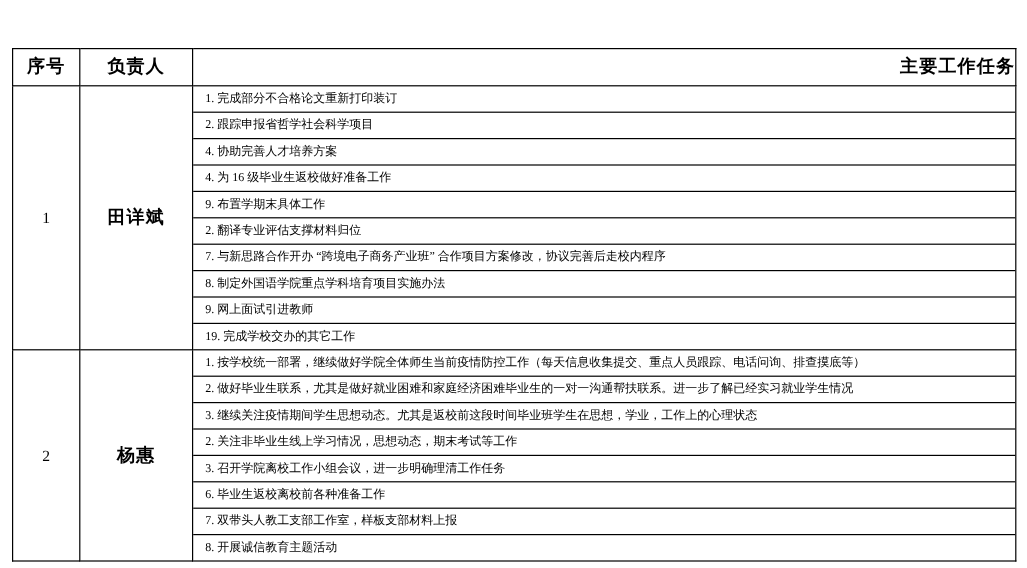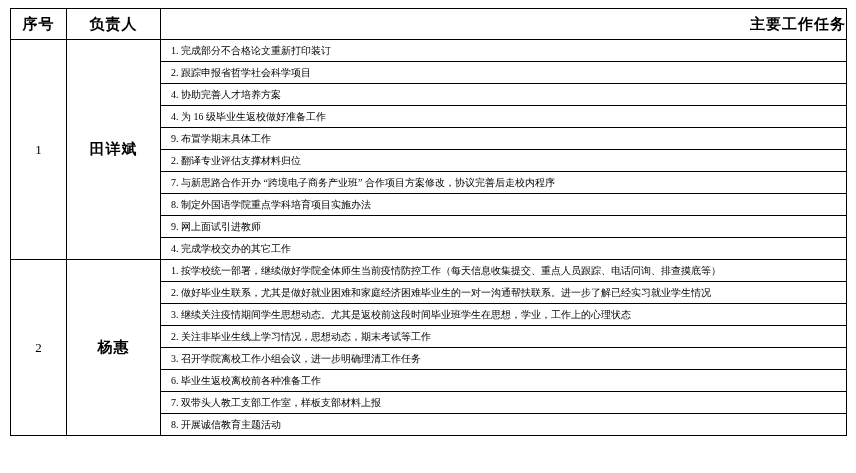--- a/index.html
+++ b/index.html
@@ -13,20 +13,21 @@
     font-family: "Liberation Serif", "DejaVu Serif", serif;
     color: #000000;
     overflow: hidden;
   }
   .page {
     position: relative;
     width: 856px;
     height: 387px;
     box-sizing: border-box;
     padding: 8px 10px 0 10px;
+    margin-top: 32px;
   }
   table.work-table {
     border-collapse: collapse;
     width: 836px;
     table-layout: fixed;
   }
   table.work-table td, table.work-table th {
     border: 1px solid #000000;
     vertical-align: middle;
     padding: 0;
@@ -111,21 +112,21 @@
           <ul class="task-list">
             <li>1. 完成部分不合格论文重新打印装订</li>
             <li>2. 跟踪申报省哲学社会科学项目</li>
             <li>4. 协助完善人才培养方案</li>
             <li>4. 为 16 级毕业生返校做好准备工作</li>
             <li>9. 布置学期末具体工作</li>
             <li>2. 翻译专业评估支撑材料归位</li>
             <li>7. 与新思路合作开办 “跨境电子商务产业班” 合作项目方案修改，协议完善后走校内程序</li>
             <li>8. 制定外国语学院重点学科培育项目实施办法</li>
             <li>9. 网上面试引进教师</li>
-            <li>4. 完成学校交办的其它工作</li>
+            <li>19. 完成学校交办的其它工作</li>
           </ul>
         </td>
       </tr>
       <tr>
         <td class="no-cell">2</td>
         <td class="person-cell">杨惠</td>
         <td class="tasks-cell">
           <ul class="task-list">
             <li class="multi">1. 按学校统一部署，继续做好学院全体师生当前疫情防控工作（每天信息收集提交、重点人员跟踪、电话问询、排查摸底等）</li>
             <li class="multi">2. 做好毕业生联系，尤其是做好就业困难和家庭经济困难毕业生的一对一沟通帮扶联系。进一步了解已经实习就业学生情况</li>

